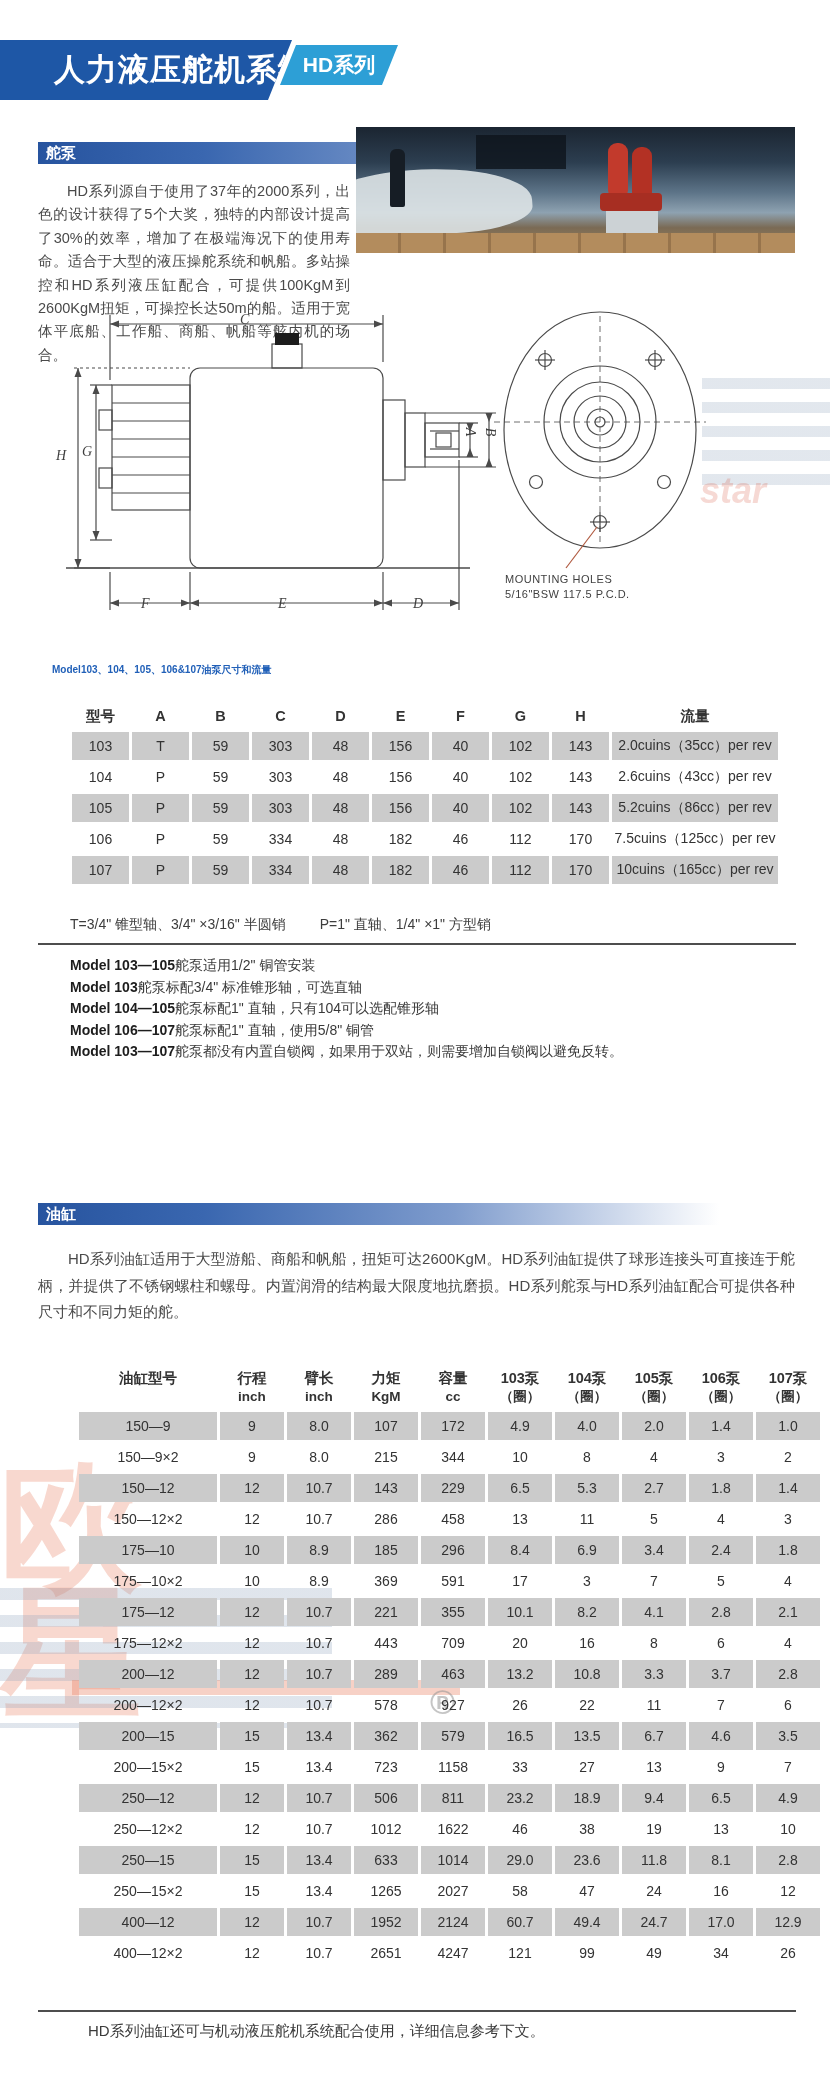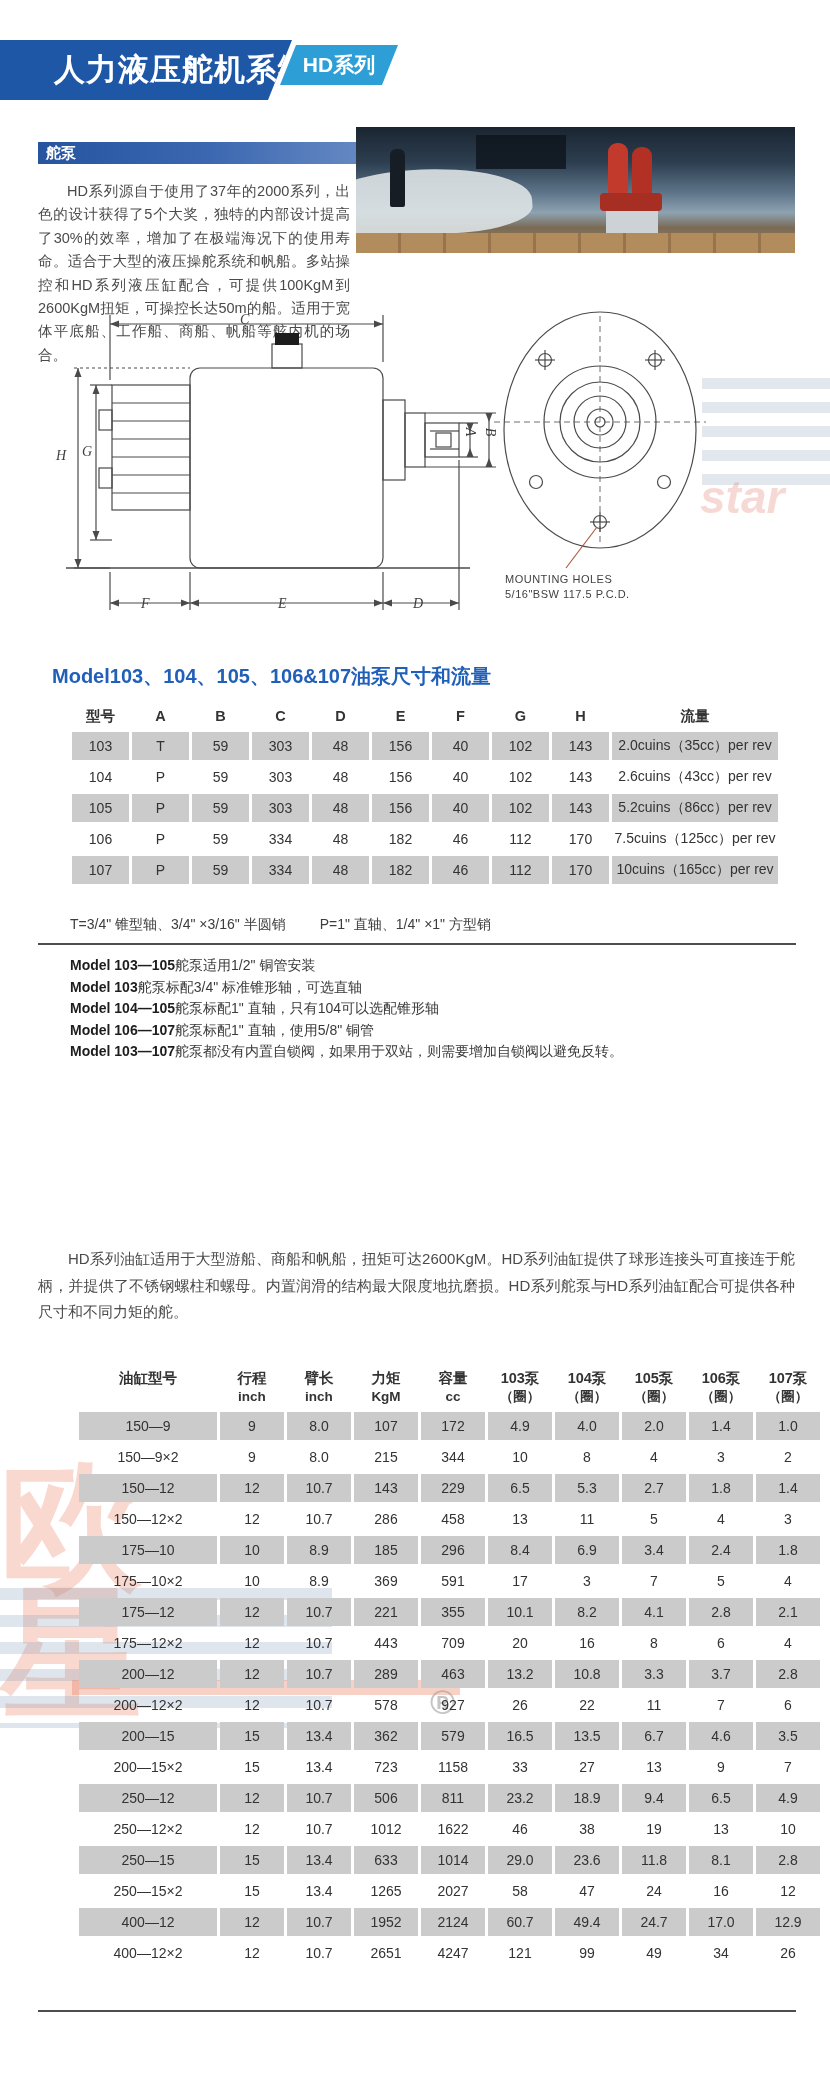--- a/index.html
+++ b/index.html
@@ -32,21 +32,21 @@
   .photo .pedestal{position:absolute;left:250px;top:84px;width:52px;height:42px;background:#ccd2d5;}
   .photo .deck{position:absolute;left:0;bottom:0;width:100%;height:20px;
                background:repeating-linear-gradient(90deg,#b38c5d 0 42px,#97744c 42px 45px);}
   
   .draw-svg{position:absolute;left:0;top:310px;}
   .dim{position:absolute;font-family:"Liberation Serif",serif;font-style:italic;font-size:14px;color:#3f3f3f;}
   .dim.rot{transform:rotate(90deg);}
   .mount-note{position:absolute;left:505px;top:572px;font-size:11px;color:#3f3f3f;letter-spacing:.5px;
               font-family:"Liberation Sans",sans-serif;line-height:15px;white-space:nowrap;}
   
-  .tbl-title{position:absolute;color:#2160b8;font-weight:bold;font-size:20px;white-space:nowrap;}
+  .tbl-title{position:absolute;color:#2160b8;font-weight:bold;font-size:10px;white-space:nowrap;}
   
   table{border-collapse:separate;border-spacing:3px 3px;table-layout:fixed;font-size:14px;color:#333;}
   th{font-weight:bold;font-size:14.5px;text-align:center;padding:0;}
   td{text-align:center;padding:0;height:28px;}
   tbody tr:nth-child(odd) td{background:#cbcbcb;}
   .pump-table{position:absolute;left:69px;top:700px;width:712px;}
   .pump-table th{height:26px;}
   .cyl-table{position:absolute;left:76px;top:1366px;width:734px;}
   .cyl-table th{height:40px;vertical-align:top;}
   .cyl-table .h-top{font-size:14.5px;line-height:19px;}
@@ -63,21 +63,21 @@
   .footer-note{position:absolute;left:88px;top:2022px;font-size:15px;color:#3a3a3a;}
   
   .wm{position:absolute;pointer-events:none;}
   .wm-char{left:0;top:1462px;font-size:142px;font-weight:bold;line-height:128px;color:rgba(233,126,95,.30);}
   .wm-stripes{left:0;top:1588px;width:332px;height:140px;opacity:.28;
               background:repeating-linear-gradient(180deg,#8fa3bd 0 12px,transparent 12px 27px);}
   .wm-bar{left:72px;top:1680px;width:388px;height:15px;background:rgba(233,122,92,.35);}
   .wm-reg{left:430px;top:1683px;font-size:34px;color:rgba(150,150,150,.55);font-weight:bold;}
   .wm-stripes2{left:702px;top:378px;width:128px;height:120px;opacity:.30;
                background:repeating-linear-gradient(180deg,#9fb0c5 0 11px,transparent 11px 24px);}
-  .wm-star{left:700px;top:470px;font-size:46px;font-style:italic;font-weight:bold;color:rgba(214,84,60,.22);}
+  .wm-star{left:700px;top:470px;font-size:36px;font-style:italic;font-weight:bold;color:rgba(214,84,60,.22);}
 </style>
 </head>
 <body>
 
 <div class="page">
 
   <div class="title-band">
     <span>人力液压舵机系统</span>
   </div>
   <div class="title-badge">
@@ -309,20 +309,23 @@
   </div>
   <div class="divider" style="top:943px"></div>
   <div class="notes">
       <div><b>Model 103—105</b>舵泵适用1/2" 铜管安装</div>
       <div><b>Model 103</b>舵泵标配3/4" 标准锥形轴，可选直轴</div>
       <div><b>Model 104—105</b>舵泵标配1" 直轴，只有104可以选配锥形轴</div>
       <div><b>Model 106—107</b>舵泵标配1" 直轴，使用5/8" 铜管</div>
       <div><b>Model 103—107</b>舵泵都没有内置自锁阀，如果用于双站，则需要增加自锁阀以避免反转。</div>
     </div>
 
+  <div class="sec-bar" style="top:1203px">
+    <span>油缸</span>
+  </div>
   <p class="cyl-desc">HD系列油缸适用于大型游船、商船和帆船，扭矩可达2600KgM。HD系列油缸提供了球形连接头可直接连于舵柄，并提供了不锈钢螺柱和螺母。内置润滑的结构最大限度地抗磨损。HD系列舵泵与HD系列油缸配合可提供各种尺寸和不同力矩的舵。</p>
 
   <div class="wm wm-char">
     <div>欧</div>
     <div>星</div>
   </div>
   <div class="wm wm-stripes"></div>
   <div class="wm wm-bar"></div>
   <div class="wm wm-reg">®</div>
 
@@ -597,14 +600,15 @@
           <td>121</td>
           <td>99</td>
           <td>49</td>
           <td>34</td>
           <td>26</td>
         </tr>
       </tbody>
   </table>
 
   <div class="divider" style="top:2010px"></div>
+  <div class="footer-note">HD系列油缸还可与机动液压舵机系统配合使用，详细信息参考下文。</div>
 
 </div>
 
 </body></html>

